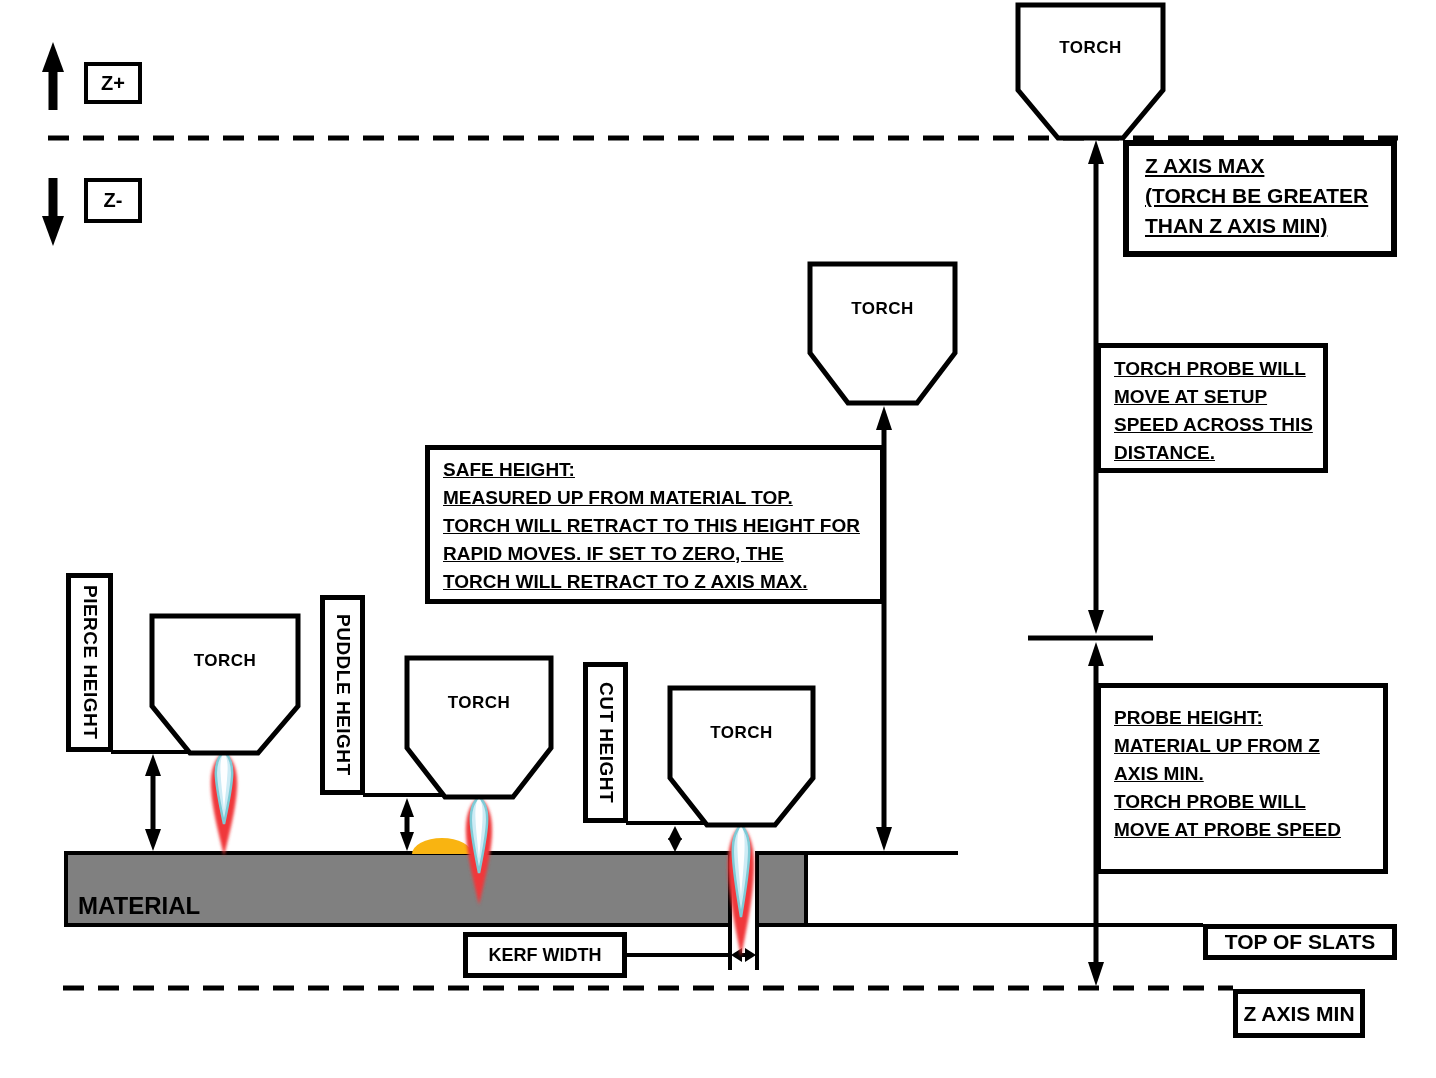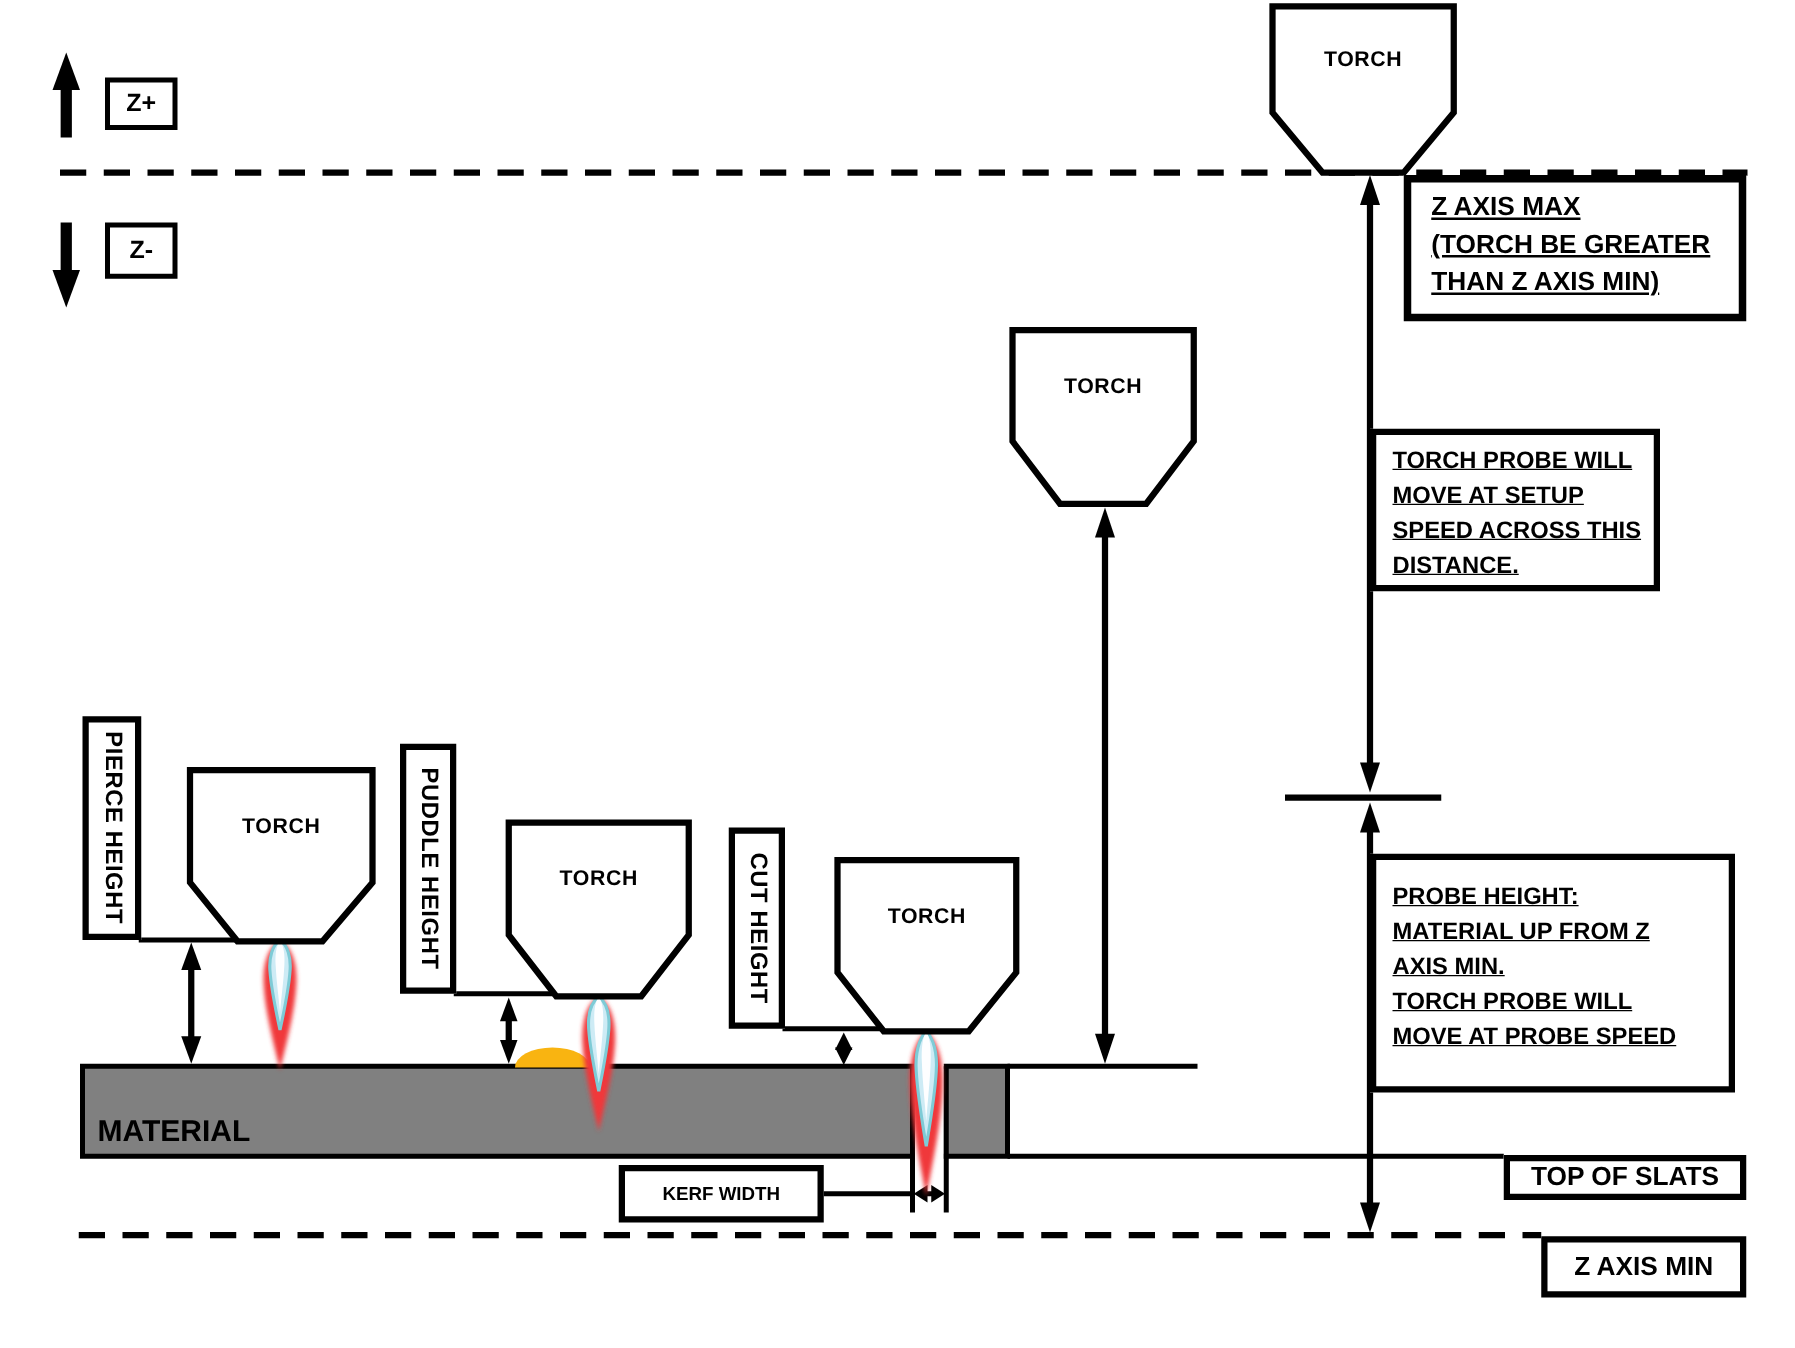--- a/index.html
+++ b/index.html
@@ -161,26 +161,33 @@
   </div>
 
   <div class="box multiline" style="left:1096px;top:683px;width:292px;height:191px;padding-top:16px;">
     <div>PROBE HEIGHT:</div>
     <div>MATERIAL UP FROM Z</div>
     <div>AXIS MIN.</div>
     <div>TORCH PROBE WILL</div>
     <div>MOVE AT PROBE SPEED</div>
   </div>
 
+  <div class="box multiline" style="left:425px;top:445px;width:460px;height:159px;padding-top:6px;">
+    <div>SAFE HEIGHT:</div>
+    <div>MEASURED UP FROM MATERIAL TOP.</div>
+    <div>TORCH WILL RETRACT TO THIS HEIGHT FOR</div>
+    <div>RAPID MOVES.  IF SET TO ZERO, THE</div>
+    <div>TORCH WILL RETRACT TO Z AXIS MAX.</div>
+  </div>
 
-  <div class="box center" style="left:463px;top:932px;width:164px;height:46px;font-size:15px;margin-left:32px;">KERF WIDTH</div>
+  <div class="box center" style="left:463px;top:932px;width:164px;height:46px;font-size:18px;">KERF WIDTH</div>
 
   <div class="box center" style="left:1203px;top:924px;width:194px;height:36px;font-size:21px;">TOP OF SLATS</div>
 
-  <div class="box center" style="left:1233px;top:989px;width:164px;height:49px;font-size:21px;">Z AXIS MIN</div>
+  <div class="box center" style="left:1233px;top:989px;width:132px;height:49px;font-size:21px;">Z AXIS MIN</div>
 
   <div class="box vert" style="left:66px;top:573px;width:47px;height:179px;">PIERCE HEIGHT</div>
   <div class="box vert" style="left:320px;top:595px;width:45px;height:200px;">PUDDLE HEIGHT</div>
   <div class="box vert" style="left:583px;top:662px;width:45px;height:161px;">CUT HEIGHT</div>
 
   <div class="lbl" style="left:78px;top:892px;font-size:24px;">MATERIAL</div>
 
 </div>
 
 </body></html>

